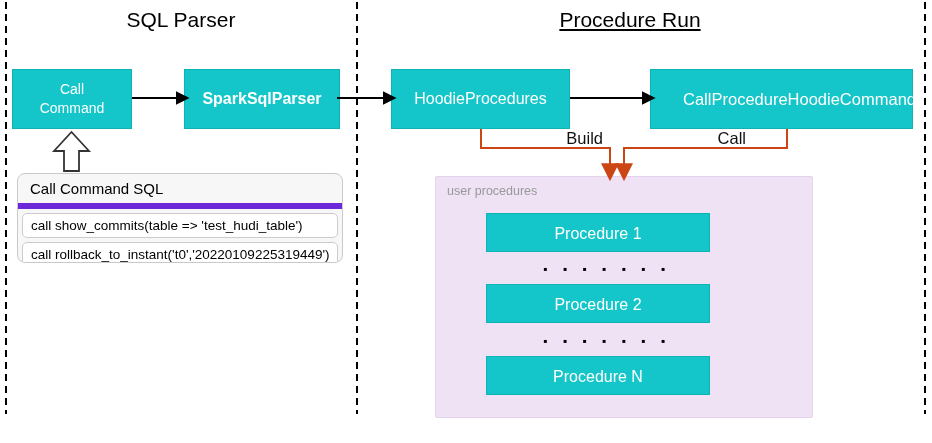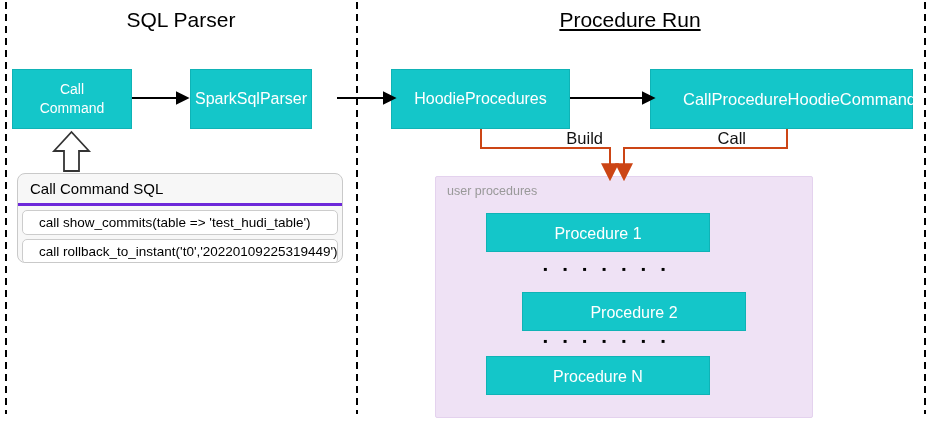--- a/index.html
+++ b/index.html
@@ -21,21 +21,21 @@
   #title-sql{left:81px;width:200px;}
   #title-proc{left:530px;width:200px;text-decoration:underline;}
 
   .node{
     position:absolute;top:69px;height:60px;
     background:var(--teal);border:1px solid var(--teal-border);box-sizing:border-box;
     color:#ffffff;text-align:center;font-size:16px;
     display:flex;align-items:center;justify-content:center;
   }
   #node-call-command{left:12px;width:120px;padding:0 18px;line-height:19px;font-size:14px;}
-  #node-spark-sql-parser{left:190px;width:122px;}
+  #node-spark-sql-parser{left:184px;width:156px;font-weight:bold;}
   #node-hoodie-procedures{left:391px;width:179px;text-align:center;}
   #node-call-procedure{left:650px;width:263px;font-size:16.5px;padding-left:36px;}
 
   .edge-label{
     position:absolute;top:129px;height:19px;line-height:19px;
     font-size:16.5px;color:#111;text-align:right;white-space:nowrap;
   }
   #label-build{left:543px;width:60px;}
   #label-call{left:686px;width:60px;}
 
@@ -46,42 +46,42 @@
   }
   #user-procedures-label{
     position:absolute;left:447px;top:184px;font-size:12.5px;color:var(--gray-label);
   }
   .proc-item{
     position:absolute;left:486px;width:224px;height:39px;line-height:39px;
     background:var(--teal);border:1px solid var(--teal-border);box-sizing:border-box;
     color:#ffffff;text-align:center;font-size:16px;
   }
   #proc-1{top:213px;}
-  #proc-2{top:292px;margin-left:36px;}
+  #proc-2{top:284px;}
   #proc-n{top:356px;}
   .dots-row{
     position:absolute;left:472px;width:270px;height:14px;
     text-align:center;font-size:12px;font-weight:700;letter-spacing:6px;color:#000;
   }
   #dots-1{top:262px;}
   #dots-2{top:334px;}
 
   #sql-card{
     position:absolute;left:17px;top:173px;width:326px;height:90px;
     background:#f7f7f7;border:1px solid #c9c9c9;border-radius:8px;
     box-sizing:border-box;overflow:hidden;
   }
   #sql-card-header{
     height:29px;line-height:29px;padding-left:12px;
-    font-size:15px;color:#000;border-bottom:3px solid #6d28d9;
+    font-size:15px;color:#000;border-bottom:6px solid #6d28d9;
   }
   .sql-row{
     margin:4px 4px 0 4px;height:25px;line-height:23px;
     background:#ffffff;border:1px solid #cccccc;border-radius:5px;
-    box-sizing:border-box;padding:0 16px;font-size:13.5px;color:#000;
+    box-sizing:border-box;padding:0 8px;font-size:13.5px;color:#000;
     white-space:nowrap;overflow:hidden;
   }
 
   #overlay{position:absolute;left:0;top:0;width:932px;height:443px;pointer-events:none;}
   .dash-line{stroke:#000;stroke-width:2;stroke-dasharray:7 5;fill:none;}
   .flow-line{stroke:#000;stroke-width:2;fill:none;}
   .orange-line{stroke:var(--orange);stroke-width:2;fill:none;}
   .black-head{fill:#000;}
   .orange-head{fill:var(--orange);}
   .hollow-arrow{fill:#ffffff;stroke:#333333;stroke-width:1.8;}

